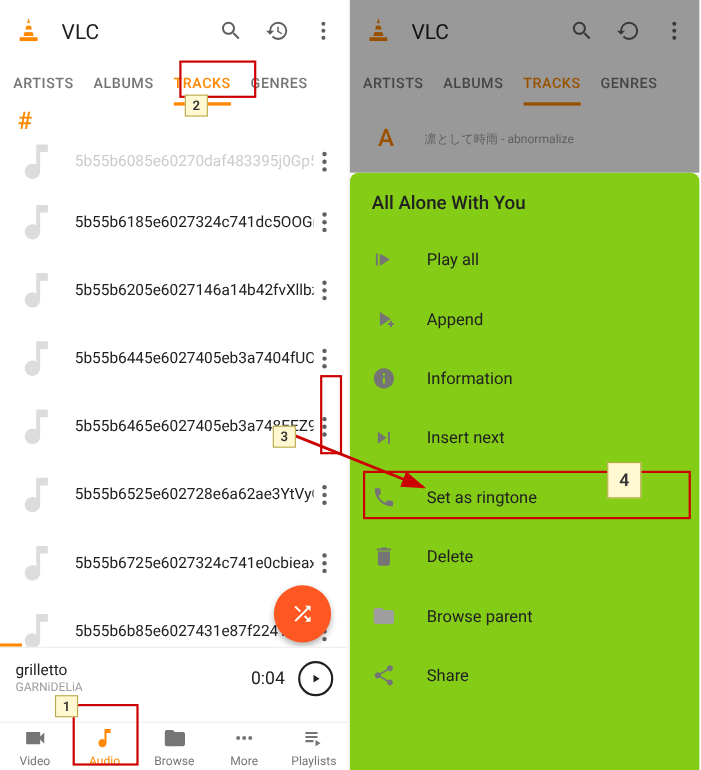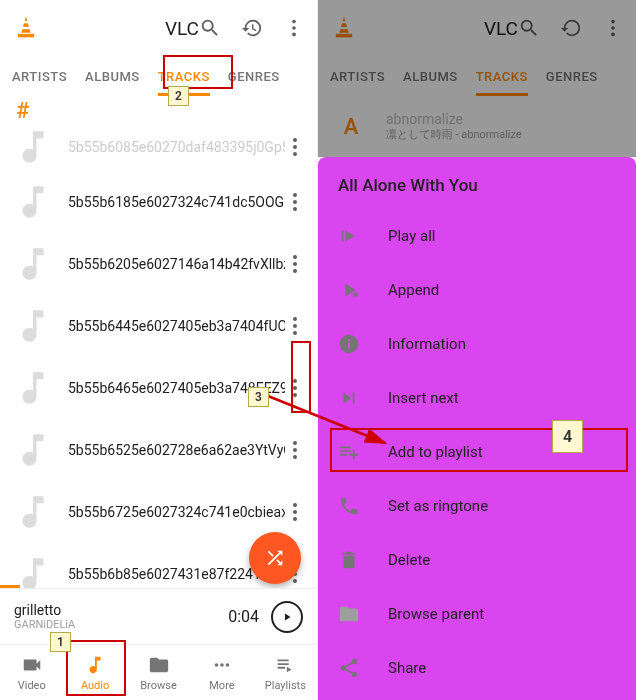--- a/index.html
+++ b/index.html
@@ -1,19 +1,19 @@
 <!DOCTYPE html>
 <html><head>
 <meta charset="utf-8">
 <style>
 * { margin: 0; padding: 0; box-sizing: border-box; font-family: -apple-system, Roboto, sans-serif; }
 body { width: 637px; height: 700px; background: #fff; display: flex; position: relative; }
 .phone { width: 318px; height: 700px; position: relative; overflow: hidden; }
 .phone-left { border-right: 1px solid #eee; }
-.header { display: flex; align-items: center; height: 56px; padding: 0 12px; text-align: right; }
+.header { display: flex; align-items: center; height: 56px; padding: 0 12px; }
 .cone-icon { width: 28px; height: 28px; margin-right: 16px; }
 .app-title { font-size: 19px; color: #212121; flex: 1; font-weight: 400; }
 .hdr-icons { display: flex; gap: 20px; }
 .hdr-icon { width: 22px; height: 22px; fill: #5f5f5f; }
 .tabs { display: flex; padding: 0 12px; gap: 18px; font-size: 13px; font-weight: 500; color: #757575; letter-spacing: 0.5px; height: 40px; align-items: center; }
 .tab.active { color: #ff8800; border-bottom: 3px solid #ff8800; padding-bottom: 9px; margin-bottom: -12px; }
 .hash { color: #ff8800; font-size: 22px; padding: 2px 16px 0; font-weight: 500; }
 .list { }
 .track { display: flex; align-items: center; padding: 8px 12px; height: 62px; }
 .note-icon { width: 42px; height: 42px; fill: #dcdcdc; margin-right: 14px; flex-shrink: 0; }
@@ -23,34 +23,34 @@
 .fab { position: absolute; right: 16px; bottom: 116px; width: 52px; height: 52px; border-radius: 50%; background: #ff5722; display: flex; align-items: center; justify-content: center; box-shadow: 0 3px 6px rgba(0,0,0,.3); }
 .fab svg { width: 22px; height: 22px; fill: #fff; }
 .mini-player { display: flex; align-items: center; height: 56px; padding: 0 14px; border-top: 1px solid #eee; position: absolute; bottom: 56px; left: 0; right: 0; background: #fff; }
 .mini-info { flex: 1; }
 .mini-title { font-size: 14px; color: #212121; }
 .mini-artist { font-size: 11px; color: #9e9e9e; }
 .mini-time { font-size: 16px; color: #212121; margin-right: 12px; }
 .play-circle { width: 32px; height: 32px; border: 2px solid #212121; border-radius: 50%; display: flex; align-items: center; justify-content: center; }
 .play-circle svg { width: 12px; height: 12px; fill: #212121; }
 .prog-bar { position: absolute; bottom: 112px; left: 0; width: 20px; height: 3px; background: #ff8800; }
-.bottom-nav { display: flex; position: absolute; bottom: 0; left: 0; right: 0; height: 56px; background: #fff; border-top: 1px solid #eee; }
+.bottom-nav { display: flex; position: absolute; bottom: 0; left: 0; right: 0; height: 44px; background: #fff; border-top: 1px solid #eee; }
 .nav-item { flex: 1; display: flex; flex-direction: column; align-items: center; justify-content: center; gap: 3px; }
 .nav-item svg { width: 22px; height: 22px; fill: #757575; }
 .nav-item.active svg { fill: #ff8800; }
 .nav-label { font-size: 11px; color: #757575; }
 .nav-item.active .nav-label { color: #ff8800; }
 .phone-right { background: #fff; }
 .dim { background: rgba(0,0,0,0.4); position: absolute; top: 0; left: 0; right: 0; height: 157px; }
 .right-track { display: flex; align-items: center; padding: 8px 12px; height: 60px; }
 .section-a { color: #ff8800; font-size: 22px; font-weight: 500; width: 42px; text-align: center; margin-right: 14px; }
 .rt-text { flex: 1; }
 .rt-title { font-size: 14px; color: #bdbdbd; }
 .rt-sub { font-size: 11px; color: #9e9e9e; }
-.sheet { position: absolute; top: 157px; left: 0; right: 0; bottom: 0; background: #d946ef; border-radius: 8px 8px 0 0; padding: 18px 0 0; }
+.sheet { position: absolute; top: 157px; left: 0; right: 0; bottom: 0; background: #84cc16; border-radius: 8px 8px 0 0; padding: 18px 0 0; }
 .sheet-title { font-size: 17px; font-weight: 500; padding: 0 20px 14px; color: #212121; }
 .menu-item { display: flex; align-items: center; height: 54px; padding: 0 20px; gap: 28px; }
 .menu-item svg { width: 22px; height: 22px; fill: #757575; }
 .menu-label { font-size: 15px; color: #212121; }
 .callout { position: absolute; background: #fff8d0; border: 1px solid #b7a84a; font-size: 12px; font-weight: 600; padding: 2px 6px; z-index: 100; color: #333; }
 .red-box { position: absolute; border: 2px solid #cc0000; z-index: 90; }
 .arrow { position: absolute; z-index: 95; }
 .browse-parent svg { fill: #9e9e9e; }
 </style>
 </head>
@@ -255,21 +255,20 @@
   </div>
   <div class="tabs">
     <div class="tab">ARTISTS</div>
     <div class="tab">ALBUMS</div>
     <div class="tab active">TRACKS</div>
     <div class="tab">GENRES</div>
   </div>
   <div class="right-track">
     <div class="section-a">A</div>
     <div class="rt-text">
-      <div class="rt-title">abnormalize</div>
       <div class="rt-sub">凛として時雨 - abnormalize</div>
     </div>
   </div>
   <div class="dim"></div>
   <div class="sheet">
     <div class="sheet-title">All Alone With You</div>
     <div class="menu-item">
       <svg viewBox="0 0 24 24">
           <path d="M4 6h2v12H4zm4 0l10 6-10 6z"></path>
         </svg>
@@ -286,26 +285,20 @@
       <svg viewBox="0 0 24 24">
           <path d="M12 2C6.48 2 2 6.48 2 12s4.48 10 10 10 10-4.48 10-10S17.52 2 12 2zm1 15h-2v-6h2v6zm0-8h-2V7h2v2z"></path>
         </svg>
       <div class="menu-label">Information</div>
     </div>
     <div class="menu-item">
       <svg viewBox="0 0 24 24">
           <path d="M6 18l8.5-6L6 6v12zM16 6v12h2V6h-2z"></path>
         </svg>
       <div class="menu-label">Insert next</div>
-    </div>
-    <div class="menu-item">
-      <svg viewBox="0 0 24 24">
-          <path d="M14 10H2v2h12v-2zm0-4H2v2h12V6zm4 8v-4h-2v4h-4v2h4v4h2v-4h4v-2h-4zM2 16h8v-2H2v2z"></path>
-        </svg>
-      <div class="menu-label">Add to playlist</div>
     </div>
     <div class="menu-item">
       <svg viewBox="0 0 24 24">
           <path d="M6.62 10.79c1.44 2.83 3.76 5.14 6.59 6.59l2.2-2.2c.27-.27.67-.36 1.02-.24 1.12.37 2.33.57 3.57.57.55 0 1 .45 1 1V20c0 .55-.45 1-1 1-9.39 0-17-7.61-17-17 0-.55.45-1 1-1h3.5c.55 0 1 .45 1 1 0 1.25.2 2.45.57 3.57.11.35.03.74-.25 1.02l-2.2 2.2z"></path>
         </svg>
       <div class="menu-label">Set as ringtone</div>
     </div>
     <div class="menu-item">
       <svg viewBox="0 0 24 24">
           <path d="M6 19c0 1.1.9 2 2 2h8c1.1 0 2-.9 2-2V7H6v12zM19 4h-3.5l-1-1h-5l-1 1H5v2h14V4z"></path>

